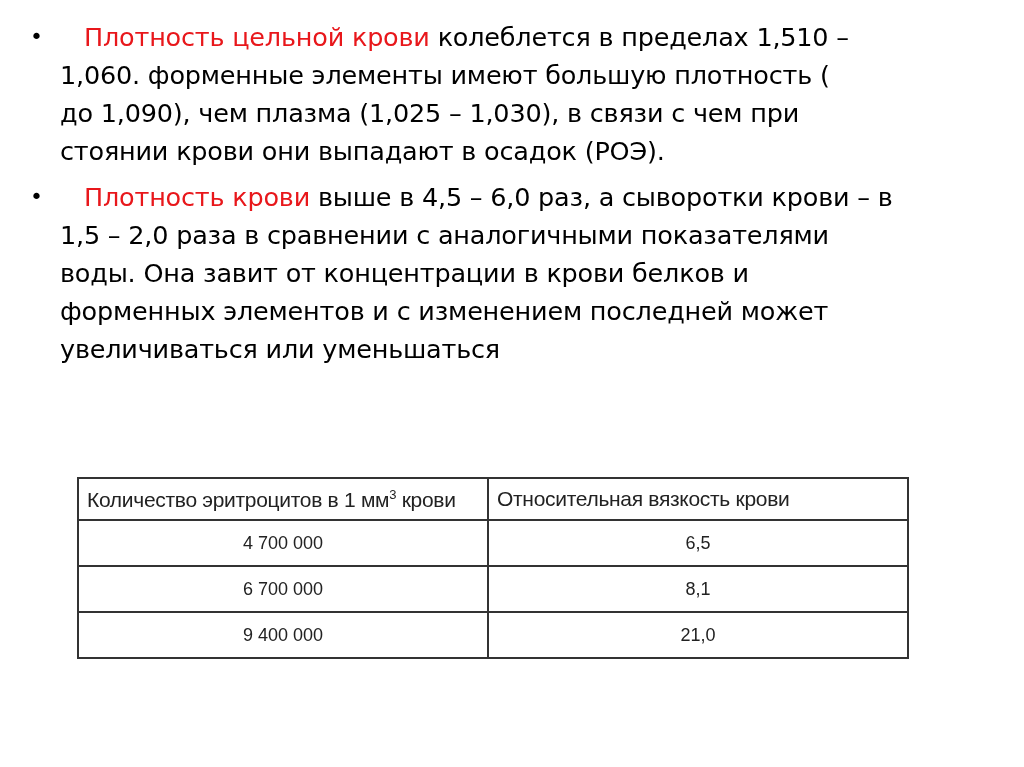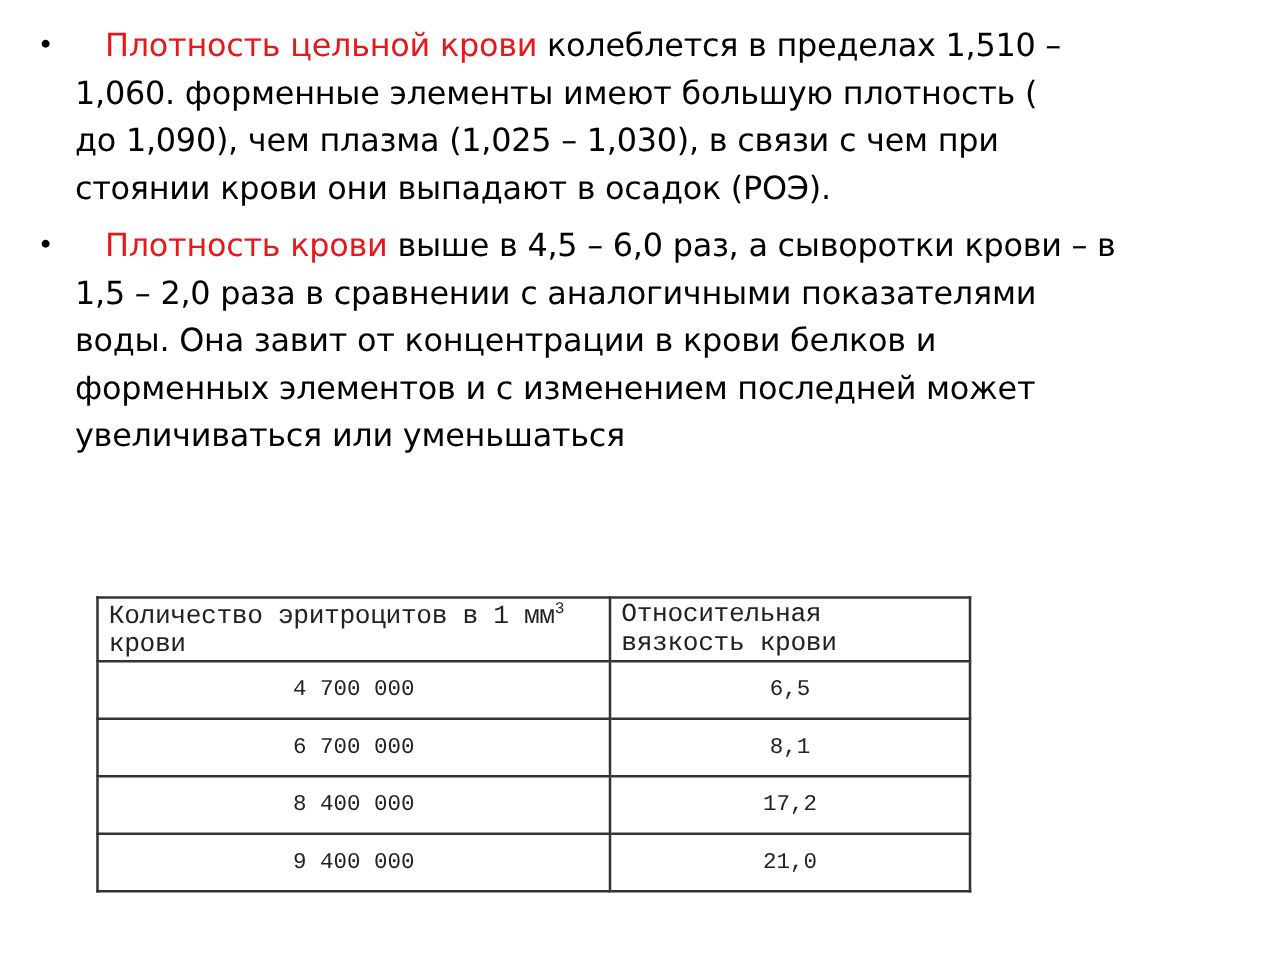--- a/index.html
+++ b/index.html
@@ -44,22 +44,22 @@
       margin-left: 24px;
     }
     .table-wrap {
       position: absolute;
       left: 77px;
       top: 477px;
       width: 868px;
     }
     table.visc {
       border-collapse: collapse;
-      width: 700px;
-      font-family: Liberation Mono, monospace;
+      width: 832px;
+      font-family: Liberation Sans, sans-serif;
       color: #222;
     }
     table.visc td, table.visc th {
       border: 2px solid #333;
       font-weight: normal;
       height: 44px;
       padding: 0 8px;
       font-size: 18px;
     }
     table.visc th {
@@ -104,22 +104,18 @@
     <tbody>
       <tr>
         <td>4 700 000</td>
         <td>6,5</td>
       </tr>
       <tr>
         <td>6 700 000</td>
         <td>8,1</td>
       </tr>
       <tr>
-        <td>8 400 000</td>
-        <td>17,2</td>
-      </tr>
-      <tr>
         <td>9 400 000</td>
         <td>21,0</td>
       </tr>
     </tbody>
   </table>
 </div>
 
 </body></html>

